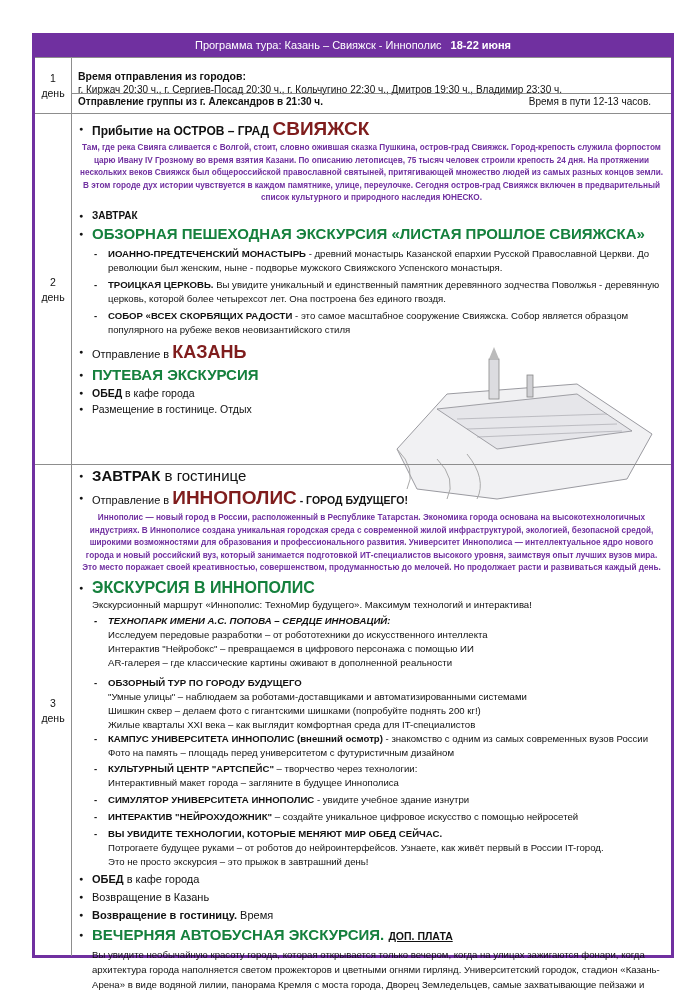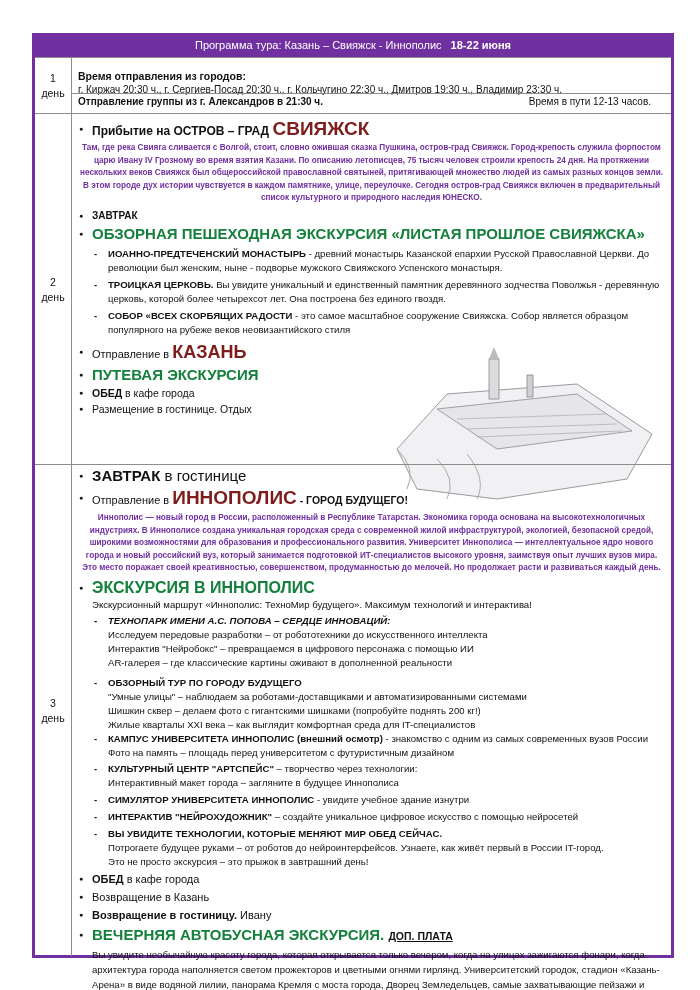--- a/index.html
+++ b/index.html
@@ -123,18 +123,18 @@
       <div class="sub">Интерактивный макет города – загляните в будущее Иннополиса</div>
 
       <div class="dash" style="margin-top:3px;"><b>СИМУЛЯТОР УНИВЕРСИТЕТА ИННОПОЛИС</b><span> - увидите учебное здание изнутри</span></div>
       <div class="dash" style="margin-top:3px;"><b>ИНТЕРАКТИВ "НЕЙРОХУДОЖНИК"</b><span> – создайте уникальное цифровое искусство с помощью нейросетей</span></div>
       <div class="dash" style="margin-top:3px;"><b>ВЫ УВИДИТЕ ТЕХНОЛОГИИ, КОТОРЫЕ МЕНЯЮТ МИР ОБЕД СЕЙЧАС.</b></div>
       <div class="sub">Потрогаете будущее руками – от роботов до нейроинтерфейсов. Узнаете, как живёт первый в России IT-город.</div>
       <div class="sub">Это не просто экскурсия – это прыжок в завтрашний день!</div>
 
       <div class="bl" style="margin-top:1px;font-size:11px;line-height:18px;"><b>ОБЕД</b><span> в кафе города</span></div>
       <div class="bl" style="font-size:11px;line-height:18px;">Возвращение в Казань</div>
-      <div class="bl" style="font-size:11px;line-height:18px;"><b>Возвращение в гостиницу.</b><span> Ивану</span></div>
+      <div class="bl" style="font-size:11px;line-height:18px;"><b>Возвращение в гостиницу.</b><span> Время</span></div>
       <div class="bl" style="font-size:15px;line-height:21px;"><b class="red">ВЕЧЕРНЯЯ АВТОБУСНАЯ ЭКСКУРСИЯ.</b> <b style="font-size:10.5px;text-decoration:underline;">ДОП. ПЛАТА</b></div>
       <div class="paragraph">Вы увидите необычайную красоту города, которая открывается только вечером, когда на улицах зажигаются фонари, когда архитектура города наполняется светом прожекторов и цветными огнями гирлянд. Университетский городок, стадион «Казань-Арена» в виде водяной лилии, панорама Кремля с моста города, Дворец Земледельцев, самые захватывающие пейзажи и впечатляющие панорамы не оставят Вас равнодушными!</div>
     </div>
   </div>
 </div>
 
 </body></html>

